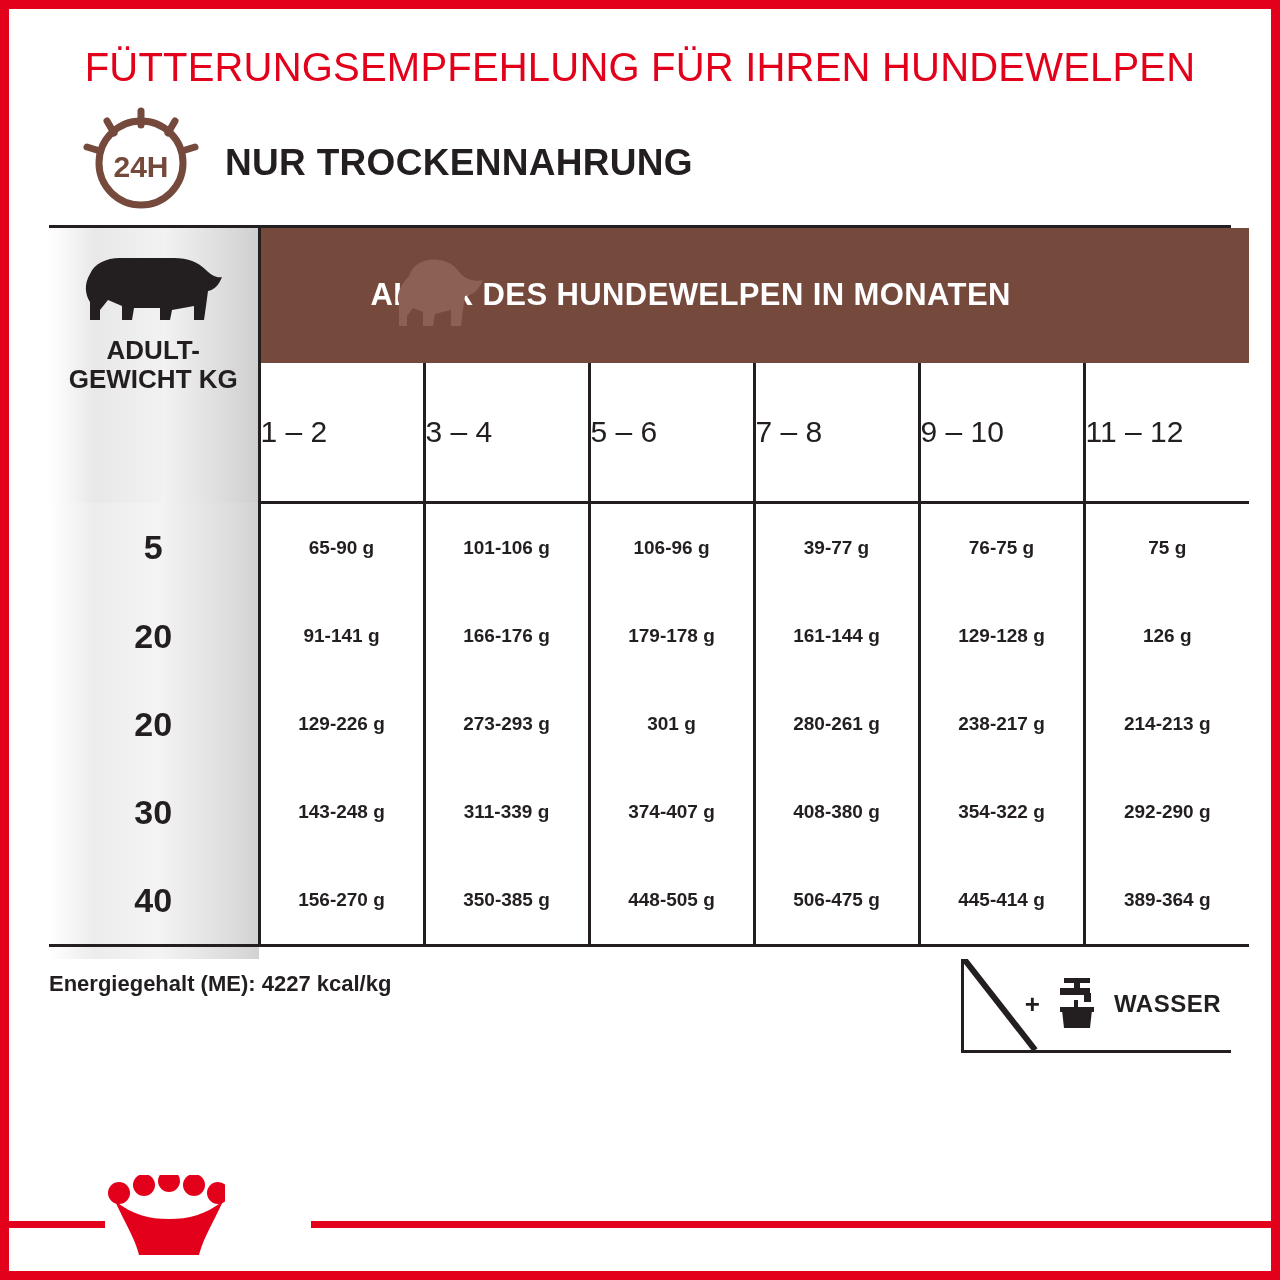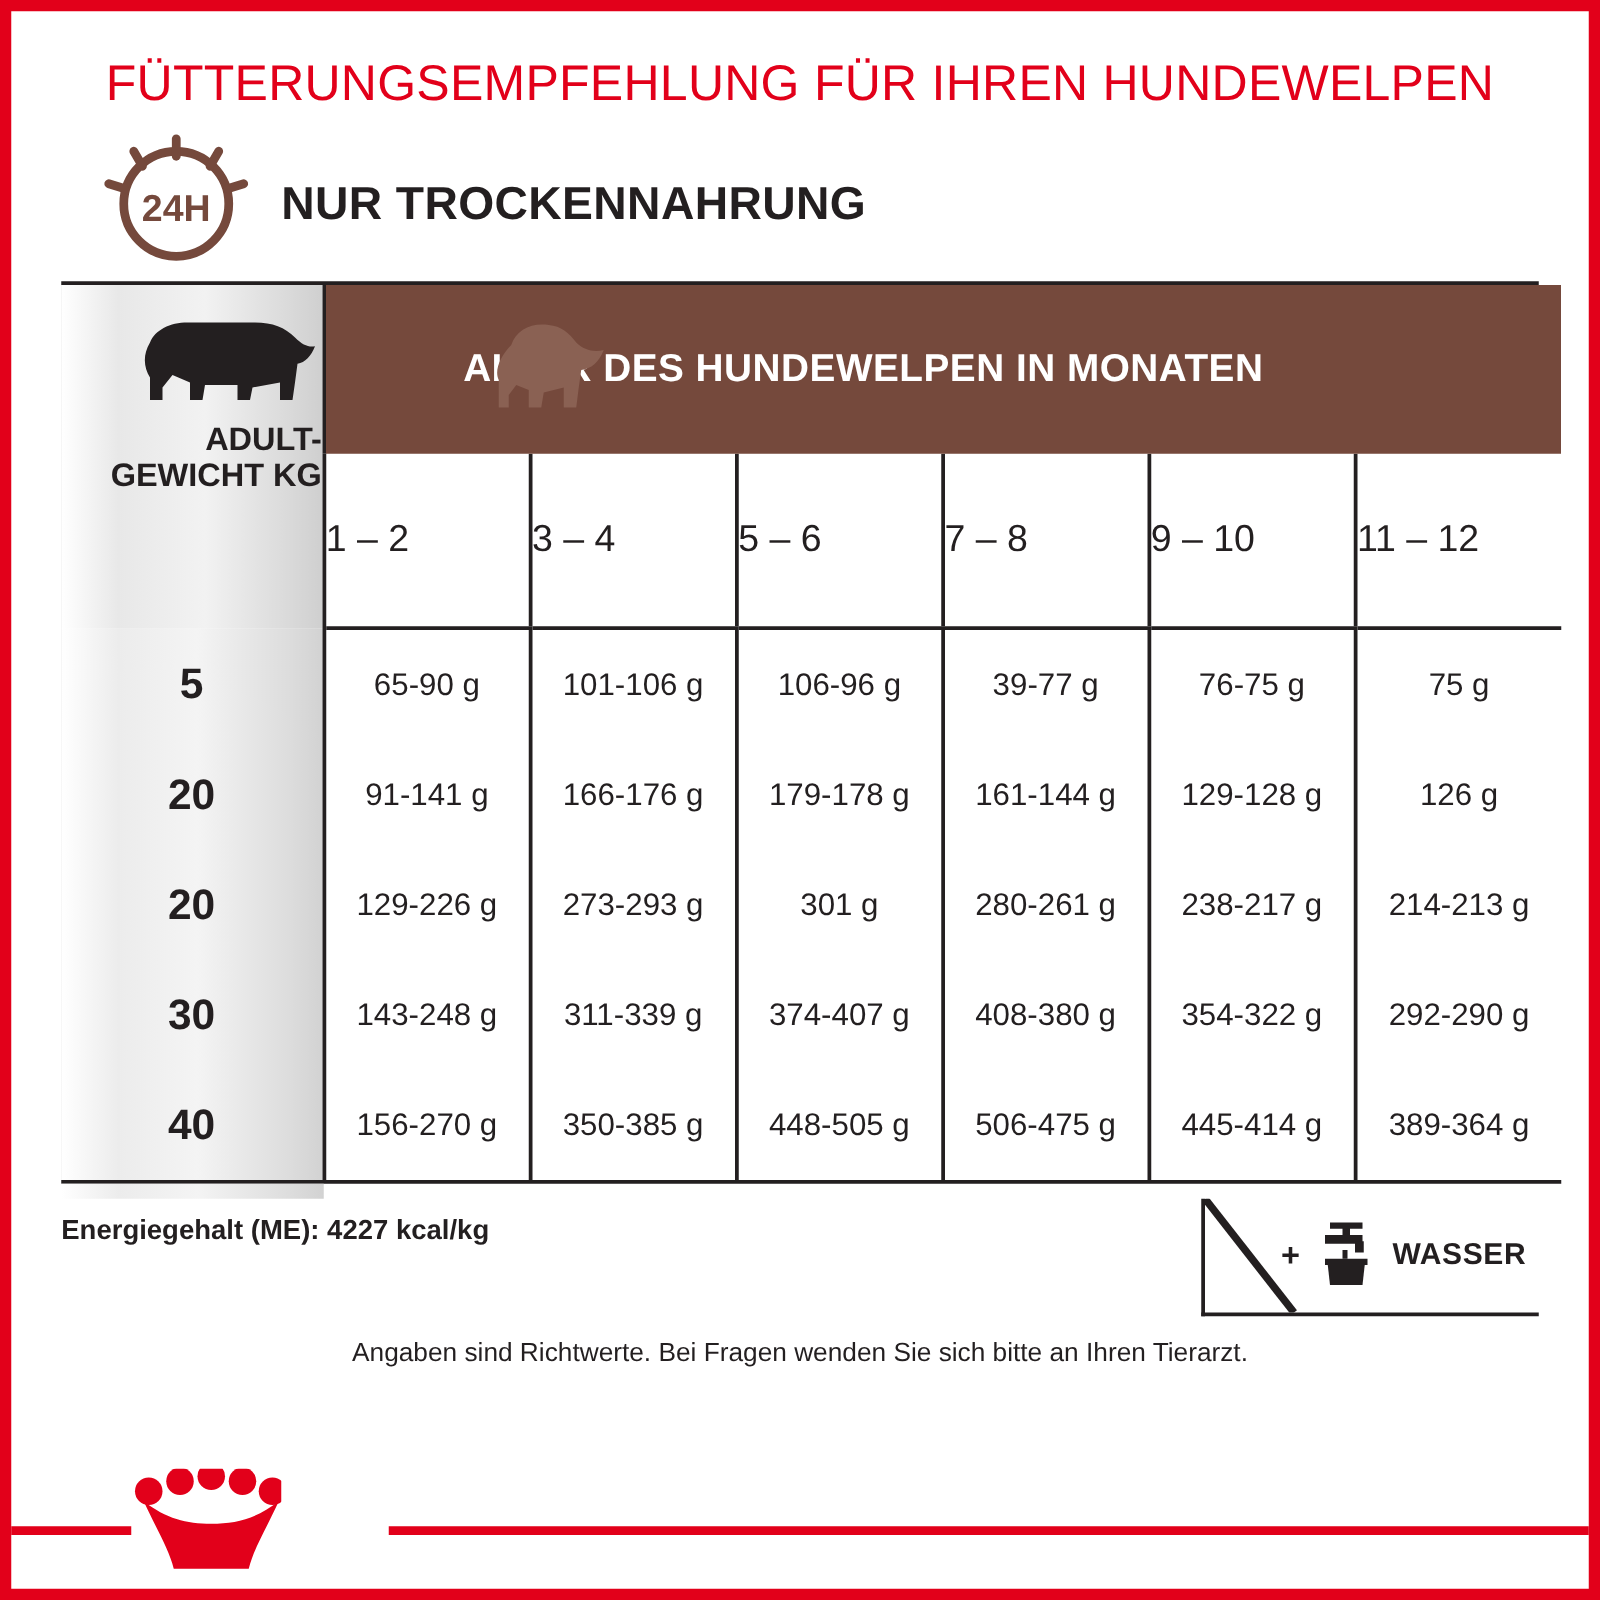--- a/index.html
+++ b/index.html
@@ -91,21 +91,21 @@
     padding-right: 40px;
     text-align: left;
   }
   .puppy-icon {
     position: absolute;
     left: 130px;
     top: 22px;
   }
   .weight-head {
     background: linear-gradient(to right, #ffffff 0%, #e8e8e8 22%, #f2f2f2 55%, #d9d9d9 88%, #cfcfcf 100%);
-    text-align: right;
+    text-align: center;
     vertical-align: top;
     border-right: 3px solid #231f20;
   }
   .weight-head-inner {
     padding-top: 16px;
   }
   .weight-head .lbl {
     font-size: 26px;
     font-weight: bold;
     line-height: 1.1;
@@ -128,24 +128,25 @@
     text-align: center;
     font-size: 34px;
     font-weight: bold;
     border-right: 3px solid #231f20;
     height: 88px;
     vertical-align: middle;
   }
   .val-cell {
     border-left: 3px solid #231f20;
     text-align: center;
-    font-size: 25px;
+    font-size: 19px;
     height: 88px;
     vertical-align: middle;
     background: #ffffff;
+    font-weight: bold;
   }
   .val-cell.first {
     border-left: none;
   }
   .table-bottom-rule {
     border-top: 3px solid #231f20;
     width: 1200px;
     margin: 0 40px;
   }
   .grey-foot {
@@ -371,21 +372,20 @@
             <rect x="26" y="24" width="4" height="7"></rect>
             <path d="M14 34 L44 34 L42 52 L16 52 Z"></path>
             <rect x="12" y="31" width="34" height="5"></rect>
           </g>
         </svg>
         <span class="water-label">WASSER</span>
       </div>
     </div>
   </div>
 
-  <div class="disclaimer">Angaben sind Richtwerte. Bei Fragen wenden Sie sich bitte an Ihren Tierarzt.</div>
 
   <div class="brandbar">
     <div class="rule-left"></div>
     <div class="rule-right"></div>
     <svg class="crown" width="120" height="86" viewBox="0 0 120 86" xmlns="http://www.w3.org/2000/svg">
       <g fill="#e2001a">
         <circle cx="14" cy="18" r="11"></circle>
         <circle cx="39" cy="10" r="11"></circle>
         <circle cx="64" cy="6" r="11"></circle>
         <circle cx="89" cy="10" r="11"></circle>

